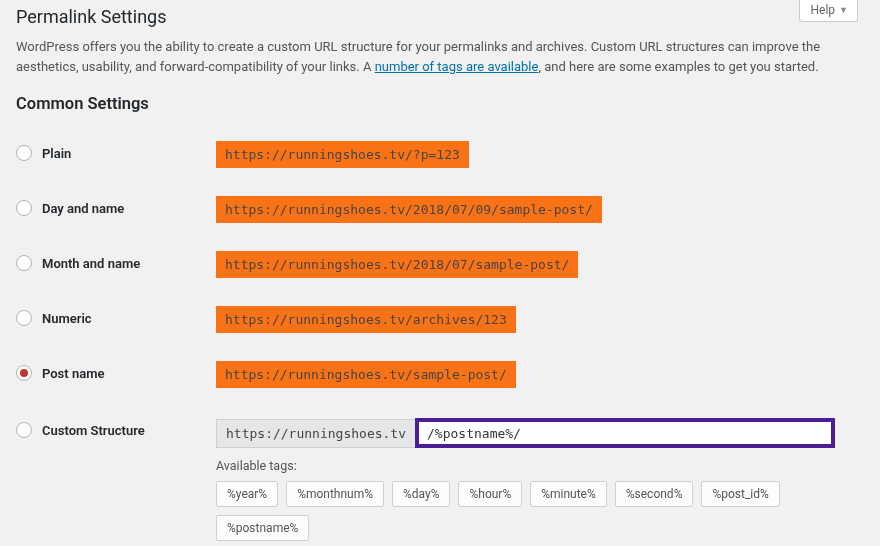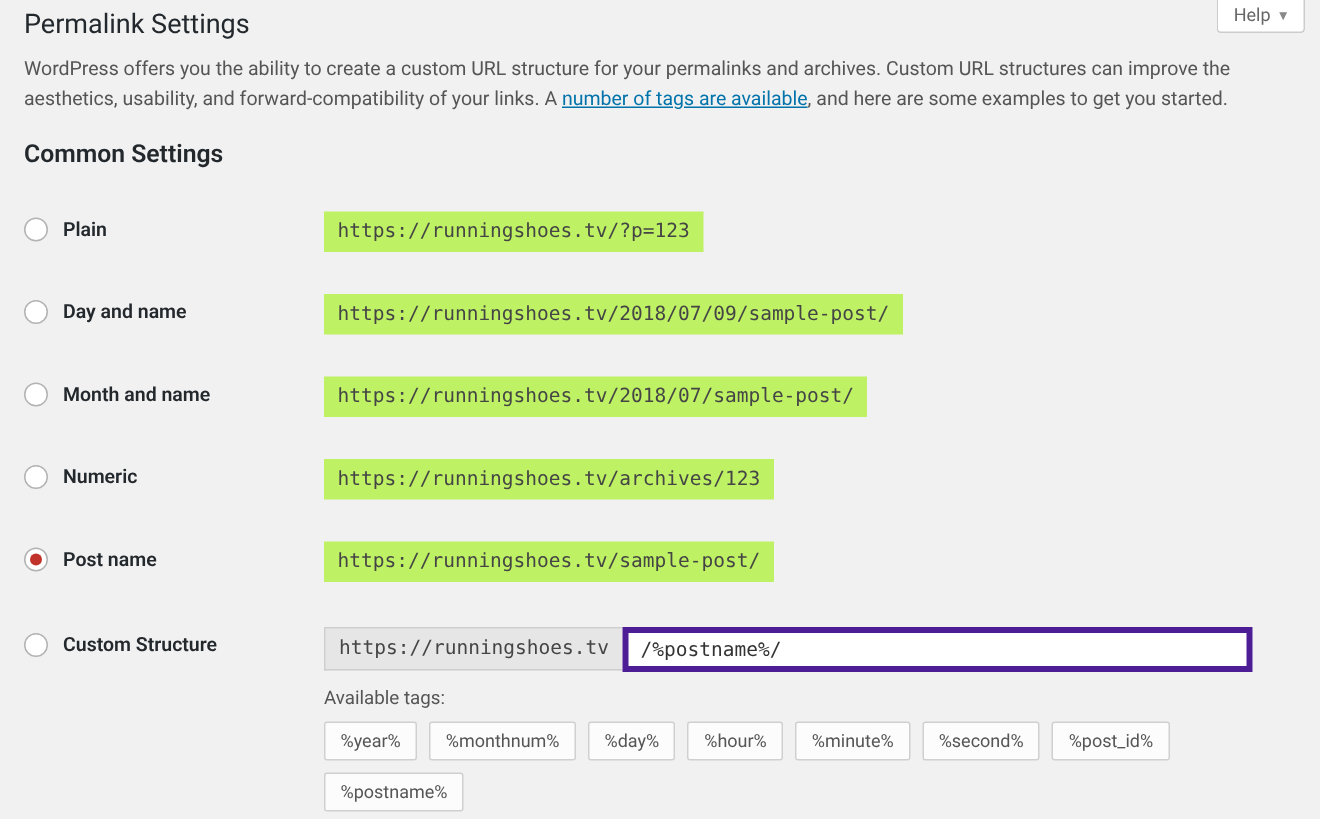--- a/index.html
+++ b/index.html
@@ -11,21 +11,21 @@
     background: #f1f1f1;
     width: 880px;
     height: 546px;
     overflow: hidden;
     position: relative;
     padding: 0 16px;
   }
   .help-btn {
     position: absolute;
     top: 0;
-    right: 10px;
+    right: 22px;
     background: #fff;
     border: 1px solid #ccc;
     border-top: none;
     border-radius: 0 0 3px 3px;
     font-size: 12px;
     color: #666;
     padding: 3px 9px 4px 10px;
     cursor: pointer;
     display: flex;
     align-items: center;
@@ -90,30 +90,30 @@
     position: absolute;
     top: 3px; left: 3px;
     width: 8px; height: 8px;
     border-radius: 50%;
     background: #c2342b;
   }
   .val-col {
     flex: 1;
   }
   code.example {
-    background: #bef264;
+    background: #f97316;
     color: #454545;
     font-family: Consolas, Menlo, monospace;
     font-size: 13px;
     padding: 6px 9px;
     display: inline-block;
   }
   .custom-line {
     display: flex;
-    align-items: flex-start;
+    align-items: center;
   }
   .prefix-box {
     background: #e6e6e6;
     color: #454545;
     font-family: Consolas, Menlo, monospace;
     font-size: 13px;
     padding: 6px 9px;
     display: inline-flex;
     align-items: center;
     border: 1px solid #cfcfcf;

